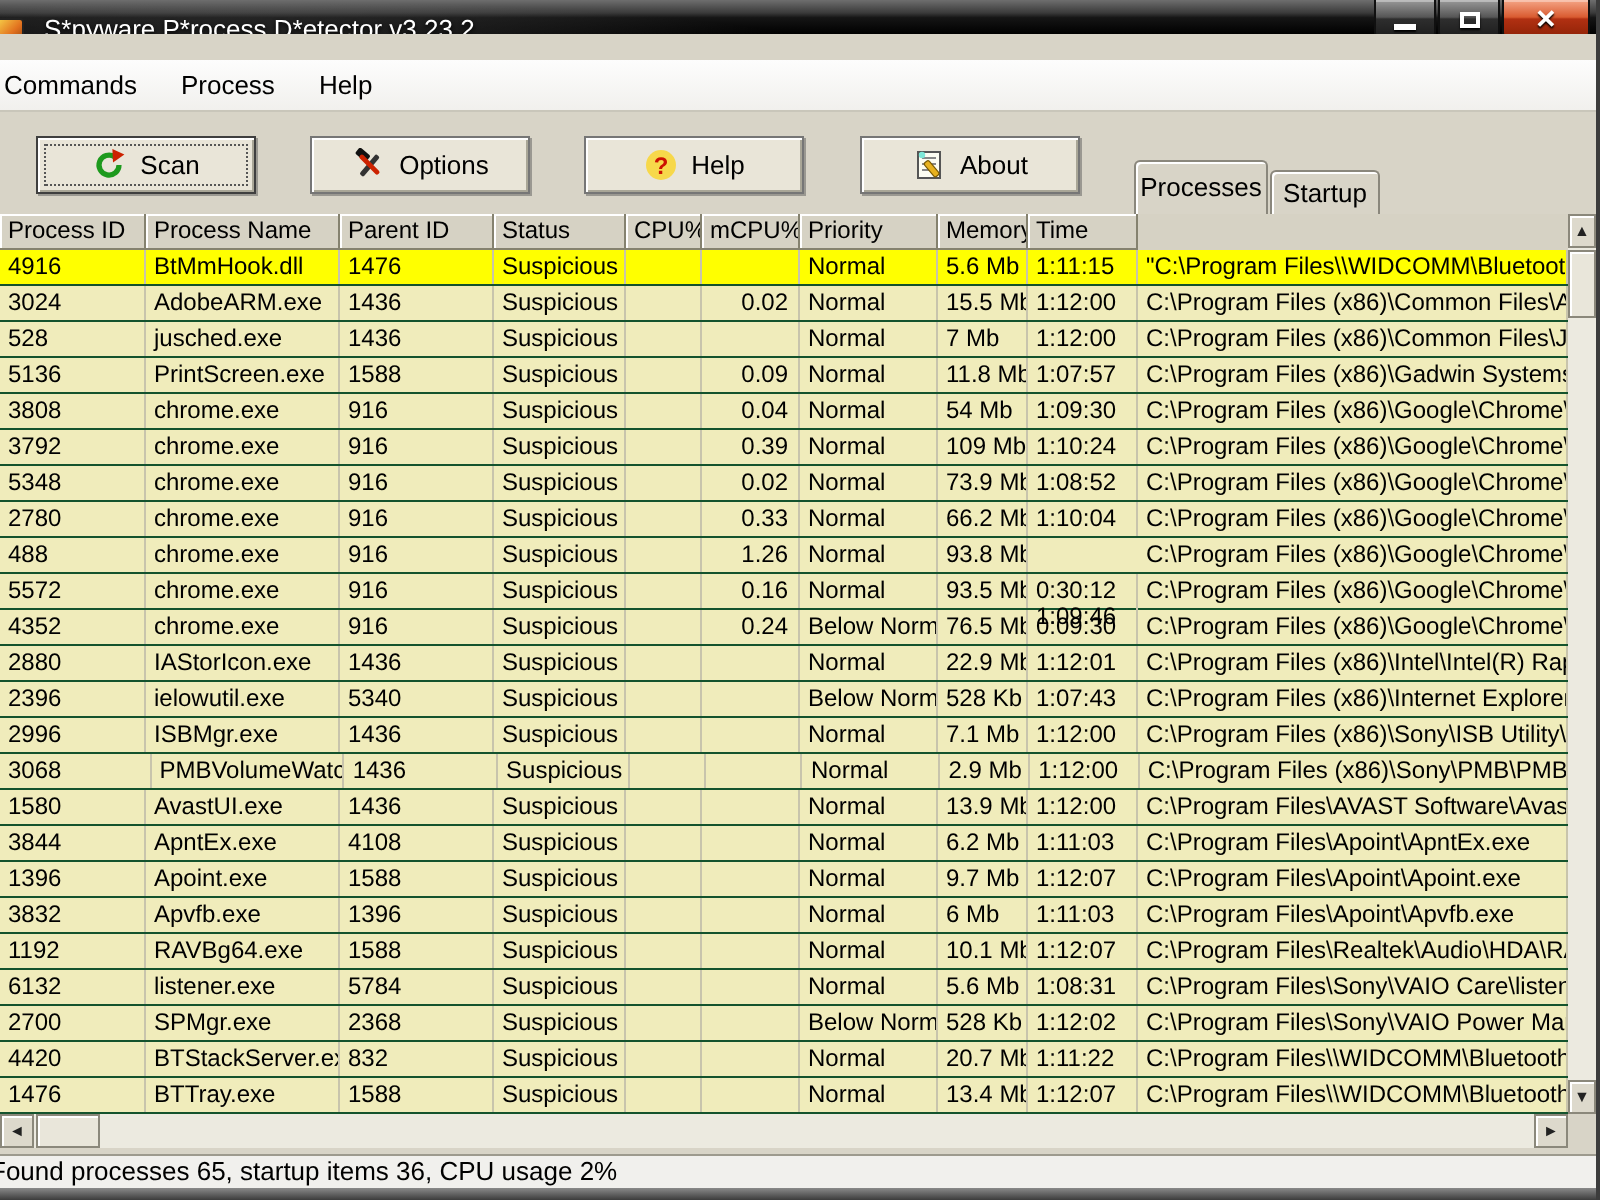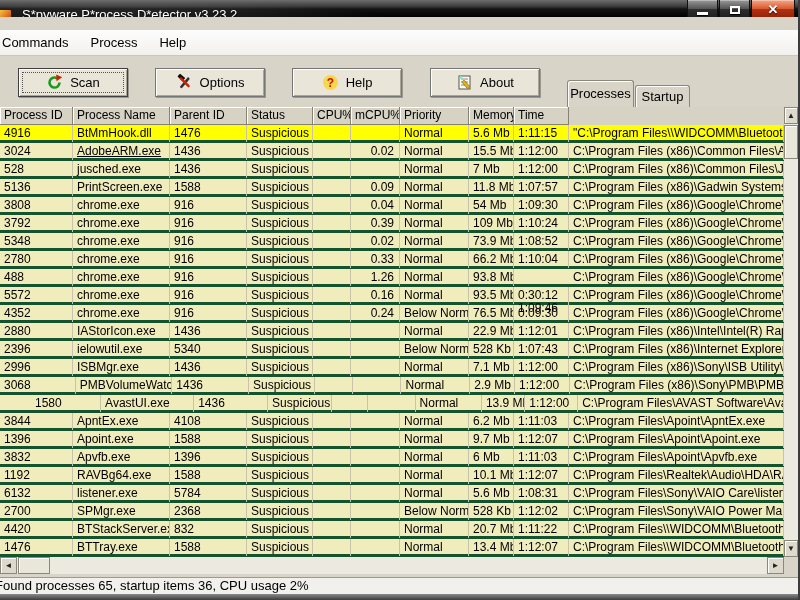--- a/index.html
+++ b/index.html
@@ -81,21 +81,21 @@
     position:absolute; left:0; top:107px; width:784px; height:18px;
     display:flex; background:#D6D2C4; font-size:12px;
   }
   .hcell{
     height:18px; background:#D6D2C4;
     border-right:1px solid #85826f; border-bottom:1px solid #85826f;
     box-shadow:inset 1px 1px 0 #fff;
     padding:1px 0 0 4px; white-space:nowrap; overflow:hidden;
   }
   .tbody{ position:absolute; left:0; top:125px; width:784px; height:432px; overflow:hidden; background:#F0ECBB;}
-  .trow{ display:flex; height:18px; border-bottom:3px solid #14532d; background:#F0ECBB; }
+  .trow{ display:flex; height:18px; border-bottom:1px solid #14532d; background:#F0ECBB; }
   .trow.selected{ background:#FFFF00; }
   .tcell{
     height:17px; padding:1px 2px 0 4px; font-size:12px;
     border-right:1px solid #C8C4AC;
     white-space:nowrap; overflow:hidden;
   }
   .tcell.num{ text-align:right; padding-right:5px; }
   
   .vscroll{ position:absolute; left:784px; top:107px; width:14px; height:450px; background:#ECEAE0; }
   .hscroll{ position:absolute; left:0; top:557px; width:784px; height:17px; background:#ECEAE0; }
@@ -203,21 +203,21 @@
       <div class="tcell" style="width: 66px;">Suspicious</div>
       <div class="tcell num" style="width: 38px;"></div>
       <div class="tcell num" style="width: 49px;"></div>
       <div class="tcell" style="width: 69px;">Normal</div>
       <div class="tcell" style="width: 45px;">5.6 Mb</div>
       <div class="tcell" style="width: 55px;">1:11:15</div>
       <div class="tcell" style="width: 215px;">"C:\Program Files\\WIDCOMM\Bluetooth So</div>
     </div>
     <div class="trow">
       <div class="tcell" style="width: 73px;">3024</div>
-      <div class="tcell" style="width: 97px; text-decoration: underline;">AdobeARM.exe</div>
+      <div class="tcell" style="width: 97px;">AdobeARM.exe</div>
       <div class="tcell" style="width: 77px;">1436</div>
       <div class="tcell" style="width: 66px;">Suspicious</div>
       <div class="tcell num" style="width: 38px;"></div>
       <div class="tcell num" style="width: 49px;">0.02</div>
       <div class="tcell" style="width: 69px;">Normal</div>
       <div class="tcell" style="width: 45px;">15.5 Mb</div>
       <div class="tcell" style="width: 55px;">1:12:00</div>
       <div class="tcell" style="width: 215px;">C:\Program Files (x86)\Common Files\Adobe</div>
     </div>
     <div class="trow">
@@ -370,21 +370,21 @@
       <div class="tcell" style="width: 77px;">1436</div>
       <div class="tcell" style="width: 66px;">Suspicious</div>
       <div class="tcell num" style="width: 38px;"></div>
       <div class="tcell num" style="width: 49px;"></div>
       <div class="tcell" style="width: 69px;">Normal</div>
       <div class="tcell" style="width: 45px;">2.9 Mb</div>
       <div class="tcell" style="width: 55px;">1:12:00</div>
       <div class="tcell" style="width: 215px;">C:\Program Files (x86)\Sony\PMB\PMBVolu</div>
     </div>
     <div class="trow">
-      <div class="tcell" style="width: 73px; margin-left: 31px;">1580</div>
+      <div class="tcell" style="width: 73px;">1580</div>
       <div class="tcell" style="width: 97px;">AvastUI.exe</div>
       <div class="tcell" style="width: 77px;">1436</div>
       <div class="tcell" style="width: 66px;">Suspicious</div>
       <div class="tcell num" style="width: 38px;"></div>
       <div class="tcell num" style="width: 49px;"></div>
       <div class="tcell" style="width: 69px;">Normal</div>
       <div class="tcell" style="width: 45px;">13.9 Mb</div>
       <div class="tcell" style="width: 55px;">1:12:00</div>
       <div class="tcell" style="width: 215px;">C:\Program Files\AVAST Software\Avast\A</div>
     </div>

